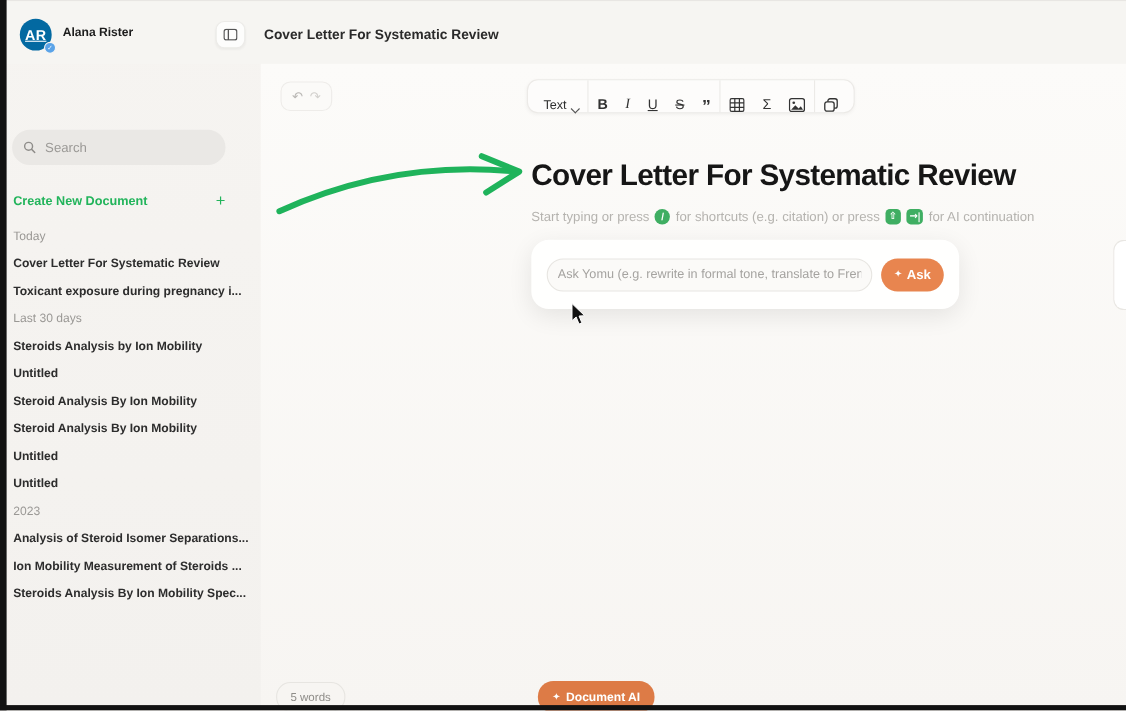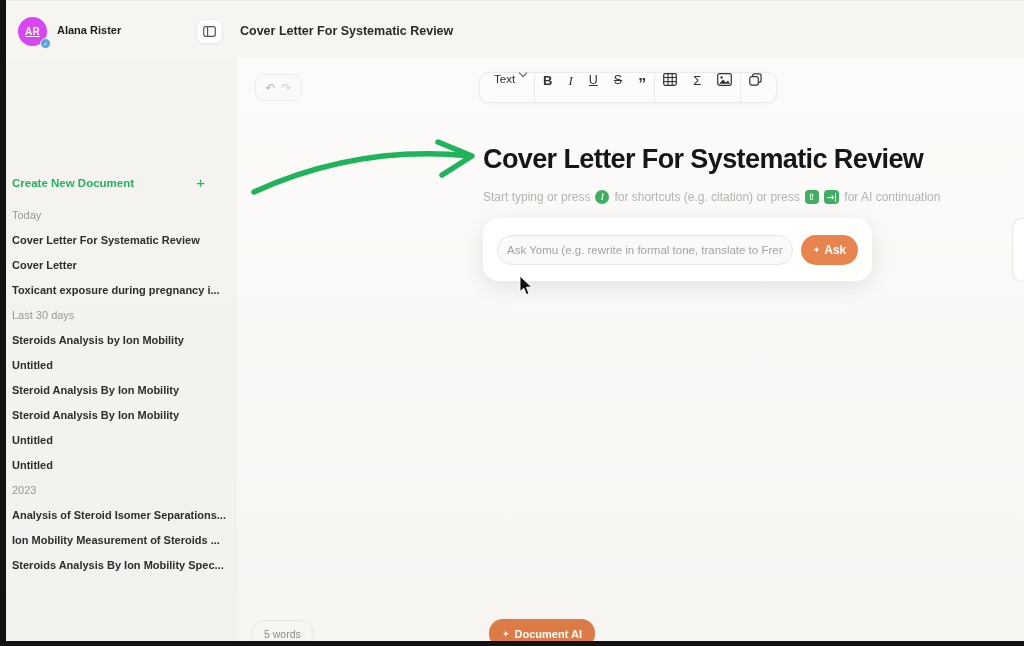--- a/index.html
+++ b/index.html
@@ -5,21 +5,21 @@
   * { margin:0; padding:0; box-sizing:border-box; }
   html,body { width:1024px; height:646px; overflow:hidden; }
   body { font-family:"Liberation Sans", sans-serif; background:#f5f3f0; position:relative; }
   .glyph { font-family:"DejaVu Sans", sans-serif; }
 
   #app { position:absolute; inset:0; background:linear-gradient(180deg,#f6f4f1 0%,#f3f1ee 100%); }
 
   
   .header { position:absolute; left:0; top:0; right:0; height:58px; background:#f6f5f2; border-top:1px solid #e8e6e3; }
   .avatar-wrap { position:absolute; left:18px; top:16px; width:30px; height:30px; }
-  .avatar { width:29px; height:29px; border-radius:50%; background:#d946ef; color:#fff; font-size:10px; font-weight:700; display:flex; align-items:center; justify-content:center; letter-spacing:.3px;text-decoration:underline; }
+  .avatar { width:29px; height:29px; border-radius:50%; background:#0369a1; color:#fff; font-size:13px; font-weight:700; display:flex; align-items:center; justify-content:center; letter-spacing:.3px;text-decoration:underline; }
   .verified { position:absolute; right:-3px; bottom:-2px; width:11px; height:11px; border-radius:50%; background:#5aa3e8; border:1.5px solid #f6f5f2; color:#fff; font-size:6px; display:flex; align-items:center; justify-content:center; }
   .user-name { position:absolute; left:57px; top:23px; font-size:11px; font-weight:700; color:#1d1d1d; }
   .panel-btn { position:absolute; left:196px; top:18px; width:27px; height:25px; background:#fdfdfc; border:1px solid #ecebe8; border-radius:8px; display:flex; align-items:center; justify-content:center; box-shadow:0 1px 2px rgba(0,0,0,.04); cursor:pointer; }
   .doc-title-header { position:absolute; left:240px; top:23px; font-size:12.5px; font-weight:600; color:#2a2a2a; }
 
   
   .sidebar { position:absolute; left:0; top:58px; bottom:0; width:237px; }
   .tabs { position:absolute; left:10px; top:4px; width:195px; height:30px; background:#fdfcfb; border-radius:16px; display:flex; align-items:center; box-shadow:0 1px 2px rgba(0,0,0,.03); }
   .tab { flex:1; height:26px; margin:0 2px; border-radius:13px; display:flex; align-items:center; justify-content:center; font-size:10.5px; color:#8c8a87; cursor:pointer; }
   .tab.active { background:#e9e7e3; color:#1e1e1e; font-weight:700; }
@@ -34,21 +34,21 @@
   .doc-row { height:25px; line-height:25px; font-size:11px; white-space:nowrap; overflow:hidden; }
   .doc-section { color:#9a9895; font-weight:400; }
   .doc-item { color:#2d2d2d; font-weight:600; cursor:pointer; }
 
   
   .main { position:absolute; left:237px; top:58px; right:0; bottom:0; background:linear-gradient(180deg,#fcfbf9 0%,#f7f5f2 100%); }
 
   .undo-pill { position:absolute; left:18px; top:16px; width:47px; height:27px; background:#fbfaf8; border:1px solid #eeece9; border-radius:9px; display:flex; align-items:center; justify-content:center; gap:6px; color:#b9b7b4; font-size:12px; cursor:pointer; }
 
   .toolbar { position:absolute; left:242px; top:14px; height:31px; background:#fdfcfb; border:1px solid #eceae7; border-radius:10px; box-shadow:0 1px 3px rgba(0,0,0,.04); display:flex; align-items:center; padding:0 6px; }
-  .tb-item { padding:0 8px; font-size:12px; color:#333; display:flex; align-items:flex-start; cursor:pointer; height:100%; }
+  .tb-item { padding:0 8px; font-size:12px; color:#333; display:flex; align-items:flex-end; cursor:pointer; height:100%; }
   .tb-sep { width:1px; height:29px; background:#eceae7; }
   .tb-text { font-size:11.5px; color:#2e2e2e; gap:5px; }
   .chev { width:6px; height:6px; border-right:1.4px solid #555; border-bottom:1.4px solid #555; transform:rotate(45deg); margin-top:-3px; }
   .tb-b { font-weight:700; font-size:13px; }
   .tb-i { font-style:italic; font-family:"Liberation Serif",serif; font-size:13px; }
   .tb-u { text-decoration:underline; font-size:12.5px; }
   .tb-s { text-decoration:line-through; font-size:12.5px; }
   .tb-q { font-size:16px; font-weight:700; line-height:8px; padding-top:8px; }
   .tb-sigma { font-size:13px; }
 
@@ -94,30 +94,36 @@
       <svg width="13" height="11" viewBox="0 0 13 11">
         <rect x="0.7" y="0.7" width="11.6" height="9.6" rx="2" fill="none" stroke="#555" stroke-width="1.2"></rect>
         <line x1="4.6" y1="0.7" x2="4.6" y2="10.3" stroke="#555" stroke-width="1.2"></line>
       </svg>
     </div>
     <div class="doc-title-header">Cover Letter For Systematic Review</div>
   </div>
 
   <div class="sidebar">
 
+    <div class="search-box">
+      <svg width="12" height="12" viewBox="0 0 12 12">
+        <circle cx="5" cy="5" r="3.6" fill="none" stroke="#8f8d8a" stroke-width="1.3"></circle>
+        <line x1="7.8" y1="7.8" x2="10.6" y2="10.6" stroke="#8f8d8a" stroke-width="1.3" stroke-linecap="round"></line>
+      </svg>
+      <input type="text" placeholder="Search" style="">
+    </div>
 
     <div class="create-row">
       <span class="create-label">Create New Document</span>
       <span class="create-plus">+</span>
     </div>
 
     <div class="doc-list">
       <div class="doc-row doc-section">Today</div>
       <div class="doc-row doc-item">Cover Letter For Systematic Review</div>
-      <div class="doc-row doc-item">Cover Letter</div>
       <div class="doc-row doc-item">Toxicant exposure during pregnancy i...</div>
       <div class="doc-row doc-section">Last 30 days</div>
       <div class="doc-row doc-item">Steroids Analysis by Ion Mobility</div>
       <div class="doc-row doc-item">Untitled</div>
       <div class="doc-row doc-item">Steroid Analysis By Ion Mobility</div>
       <div class="doc-row doc-item">Steroid Analysis By Ion Mobility</div>
       <div class="doc-row doc-item">Untitled</div>
       <div class="doc-row doc-item">Untitled</div>
       <div class="doc-row doc-section">2023</div>
       <div class="doc-row doc-item">Analysis of Steroid Isomer Separations...</div>

